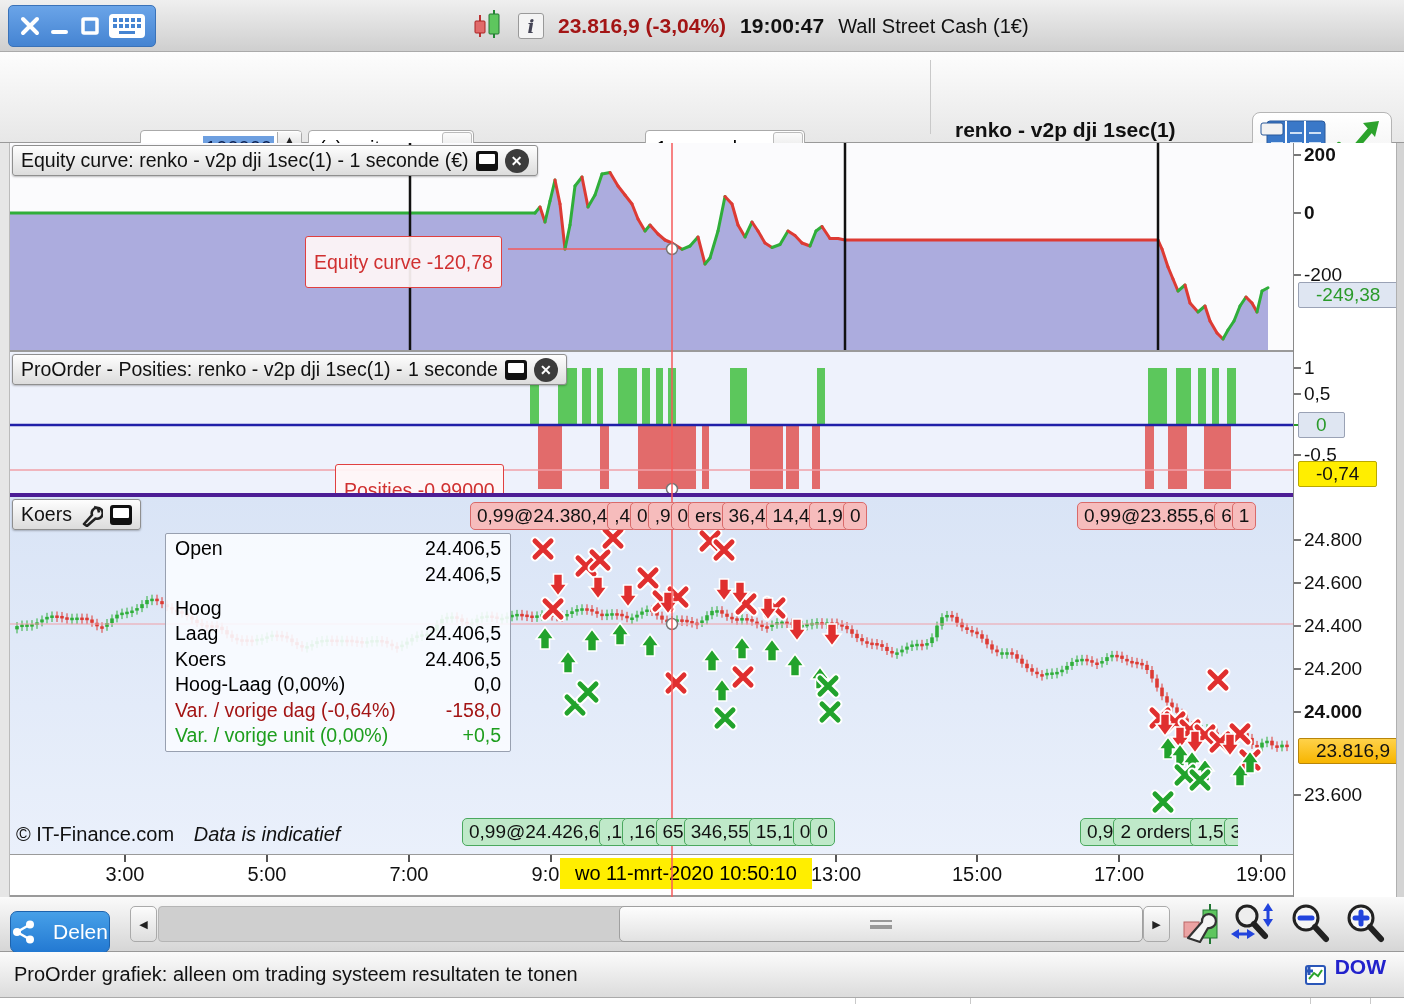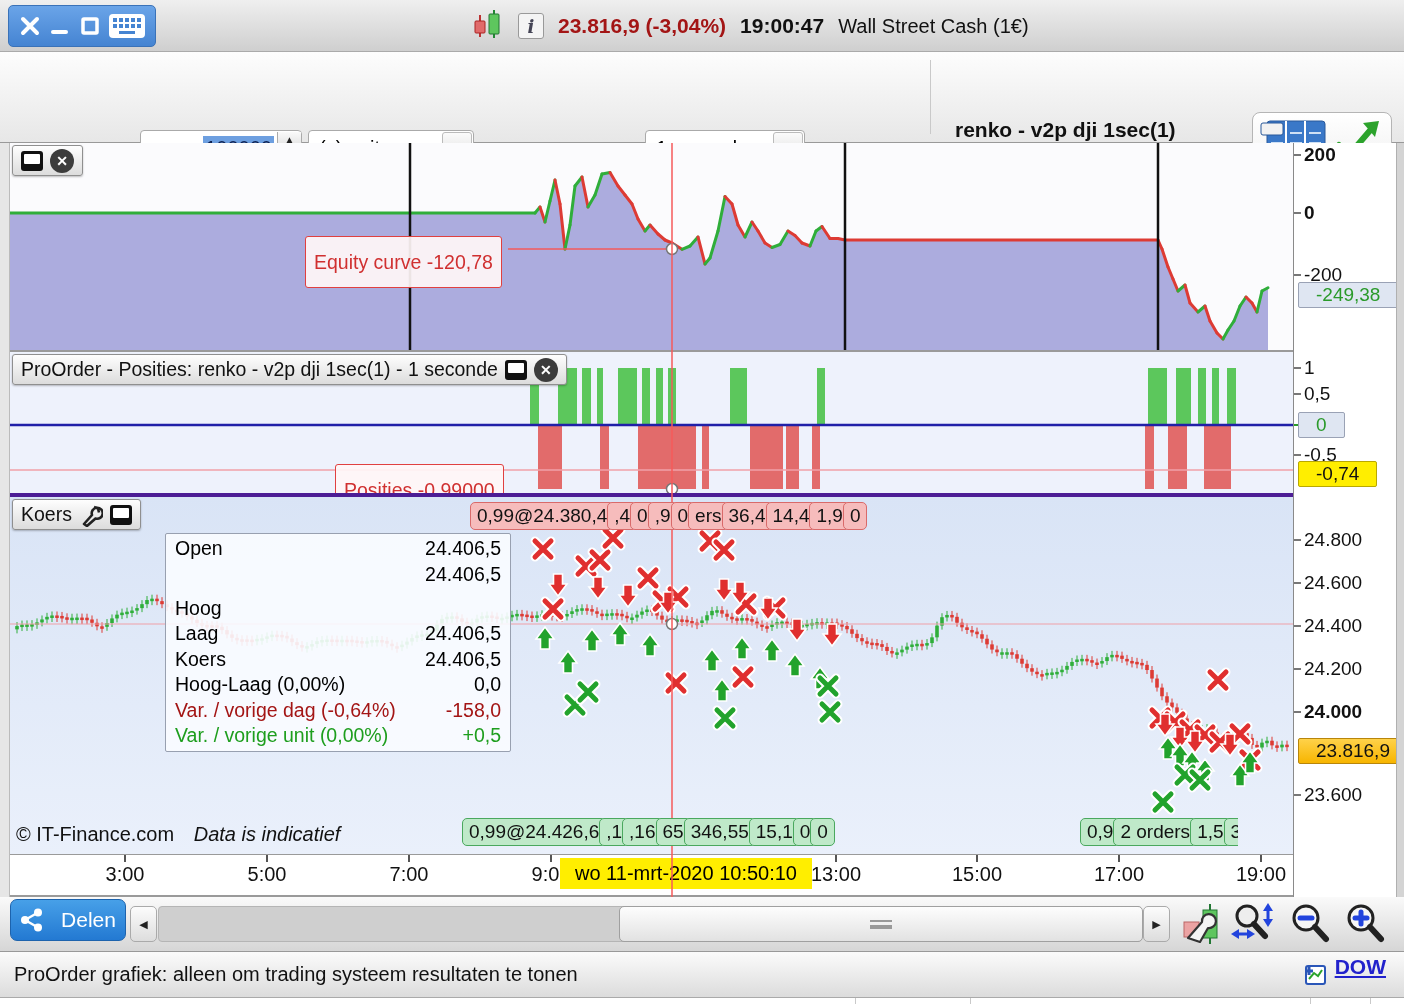--- a/index.html
+++ b/index.html
@@ -81,39 +81,39 @@
   #xaxis{left:10px;top:855px;width:1283px;height:42px;background:#fff;border-bottom:2px solid #9a9a9a}
   .xt{position:absolute;top:8px;width:84px;text-align:center;font-size:20px;color:#111}
   .xtick{position:absolute;top:0;width:2px;height:7px;background:#555}
   #cross-date{position:absolute;left:550px;top:3px;width:252px;height:31px;background:#ffee00;
     font-size:20px;text-align:center;line-height:30px;z-index:3}
   
   #cross-v{left:671px;top:143px;width:2px;height:754px;background:rgba(245,90,90,.75);z-index:5}
   
   #bottombar{left:0;top:897px;width:1404px;height:55px;background:linear-gradient(#fafafa,#d6d6d6);
     border-bottom:1px solid #999}
-  #share-btn{left:10px;top:2px;width:116px;height:42px;border-radius:7px;cursor:pointer;
+  #share-btn{left:10px;top:14px;width:100px;height:42px;border-radius:7px;cursor:pointer;
     background:linear-gradient(#47a0e8,#2379d2);border:1px solid #1d63ad;color:#fff;
     display:flex;align-items:center;justify-content:center;gap:17px;font-size:21px}
   .scroll-btn{position:absolute;top:9px;width:27px;height:36px;border-radius:5px;cursor:pointer;
     background:linear-gradient(#fcfcfc,#ddd);border:1px solid #aaa;display:flex;align-items:center;
     justify-content:center;font-size:11px;color:#222}
   #scroll-track{position:absolute;left:158px;top:9px;width:984px;height:36px;background:#cfcfcf;
     border:1px solid #b5b5b5;border-radius:4px}
   #scroll-thumb{position:absolute;left:460px;top:-1px;width:524px;height:36px;border-radius:5px;cursor:pointer;
     background:linear-gradient(#fdfdfd,#e2e2e2);border:1px solid #a0a0a0}
   #thumb-grip{position:absolute;left:50%;top:13px;width:22px;height:9px;margin-left:-11px;
     border-top:2px solid #999;border-bottom:2px solid #999}
   #thumb-grip:before{content:"";position:absolute;left:0;right:0;top:2.5px;height:2px;background:#999}
   .zicon{position:absolute;top:5px;width:44px;height:44px;cursor:pointer}
   
   #statusbar{left:0;top:952px;width:1404px;height:46px;background:linear-gradient(#fbfbfb,#dcdcdc);
     border-bottom:1px solid #aaa;display:flex;align-items:center}
   #status-msg{font-size:20px;color:#111;margin-left:14px;flex:1}
-  #dow-link{color:#2222cc;font-size:21px;font-weight:bold;text-decoration:underline;margin:0 18px 16px 8px;cursor:pointer}
+  #dow-link{color:#2222cc;font-size:21px;font-weight:bold;margin:0 18px 16px 8px;cursor:pointer}
   #bottomstrip{left:0;top:998px;width:1404px;height:6px;background:#fff}
   .bs-div{position:absolute;top:0;width:1px;height:6px;background:#c9c9c9}
 </style>
 </head>
 <body>
 
 <div class="abs" id="titlebar">
   <div class="abs" id="winctrl">
     <div class="wbtn">
       <svg width="22" height="22">
@@ -297,20 +297,21 @@
         <line x1="1247" y1="169" x2="1252" y2="148" stroke="#2fae3a" stroke-width="3" stroke-linecap="round"></line>
         <line x1="1252" y1="148" x2="1258" y2="144.7" stroke="#2fae3a" stroke-width="3" stroke-linecap="round"></line>
       </g>
       <line x1="400" y1="0" x2="400" y2="209" stroke="#111" stroke-width="2.5"></line>
       <line x1="835" y1="0" x2="835" y2="209" stroke="#111" stroke-width="2.5"></line>
       <line x1="1148" y1="0" x2="1148" y2="209" stroke="#111" stroke-width="2.5"></line>
       <line x1="498" y1="106" x2="662" y2="106" stroke="#f55a5a" stroke-width="1.5"></line>
       <circle cx="662" cy="106" r="5.5" fill="#fff" stroke="#777" stroke-width="1.5"></circle>
     </svg>
   <div class="hdr">
+    <span>Equity curve: renko - v2p dji 1sec(1) - 1 seconde (€)</span>
     <span class="win-ico"></span>
     <span class="close-ico">✕</span>
   </div>
   <div class="tagbox" style="left:295px;top:93px">Equity curve  -120,78</div>
 </div>
 
 <div class="abs panel" id="positions-panel">
   <svg id="pos-svg" width="1283" height="145">
       <g>
         <rect x="520" y="16" width="9" height="57" fill="#5cc75c"></rect>
@@ -1113,20 +1114,21 @@
       <div class="irow">
         <span style="color: rgb(163, 21, 21);">Var. / vorige dag (-0,64%)</span>
         <span style="color: rgb(163, 21, 21); text-align: center;">-158,0</span>
       </div>
       <div class="irow">
         <span style="color: rgb(30, 158, 30);">Var. / vorige unit (0,00%)</span>
         <span style="color: rgb(30, 158, 30);">+0,5</span>
       </div>
     </div>
   <div class="tagrow" id="sell-left" style="left:460px;top:5px;width:447px"><span class="tag sell">0,99@24.380,4</span><span class="tag frag sell">,4</span><span class="tag frag sell">0</span><span class="tag frag sell">,9</span><span class="tag frag sell">0</span><span class="tag frag sell">ers</span><span class="tag frag sell">36,4</span><span class="tag frag sell">14,4</span><span class="tag frag sell">1,9</span><span class="tag frag sell">0</span></div>
+  <div class="tagrow" id="sell-right" style="left:1067px;top:5px;width:216px"><span class="tag sell">0,99@23.855,6</span><span class="tag frag sell">6</span><span class="tag frag sell">1</span></div>
   <div class="tagrow" id="buy-left" style="left:452px;top:321px;width:558px"><span class="tag buy">0,99@24.426,6</span><span class="tag frag buy">,1</span><span class="tag frag buy">,16</span><span class="tag frag buy">65</span><span class="tag frag buy">346,55</span><span class="tag frag buy">15,1</span><span class="tag frag buy">0</span><span class="tag frag buy">0</span></div>
   <div class="tagrow" id="buy-right" style="left:1070px;top:321px;width:158px"><span class="tag buy">0,9</span><span class="tag frag buy">2 orders</span><span class="tag frag buy">1,5</span><span class="tag frag buy">3</span></div>
   <div id="copyright">
     <span>© IT-Finance.com</span>
     <span class="disc">Data is indicatief</span>
   </div>
 </div>
 
 <div class="abs" id="axis-col">
 

